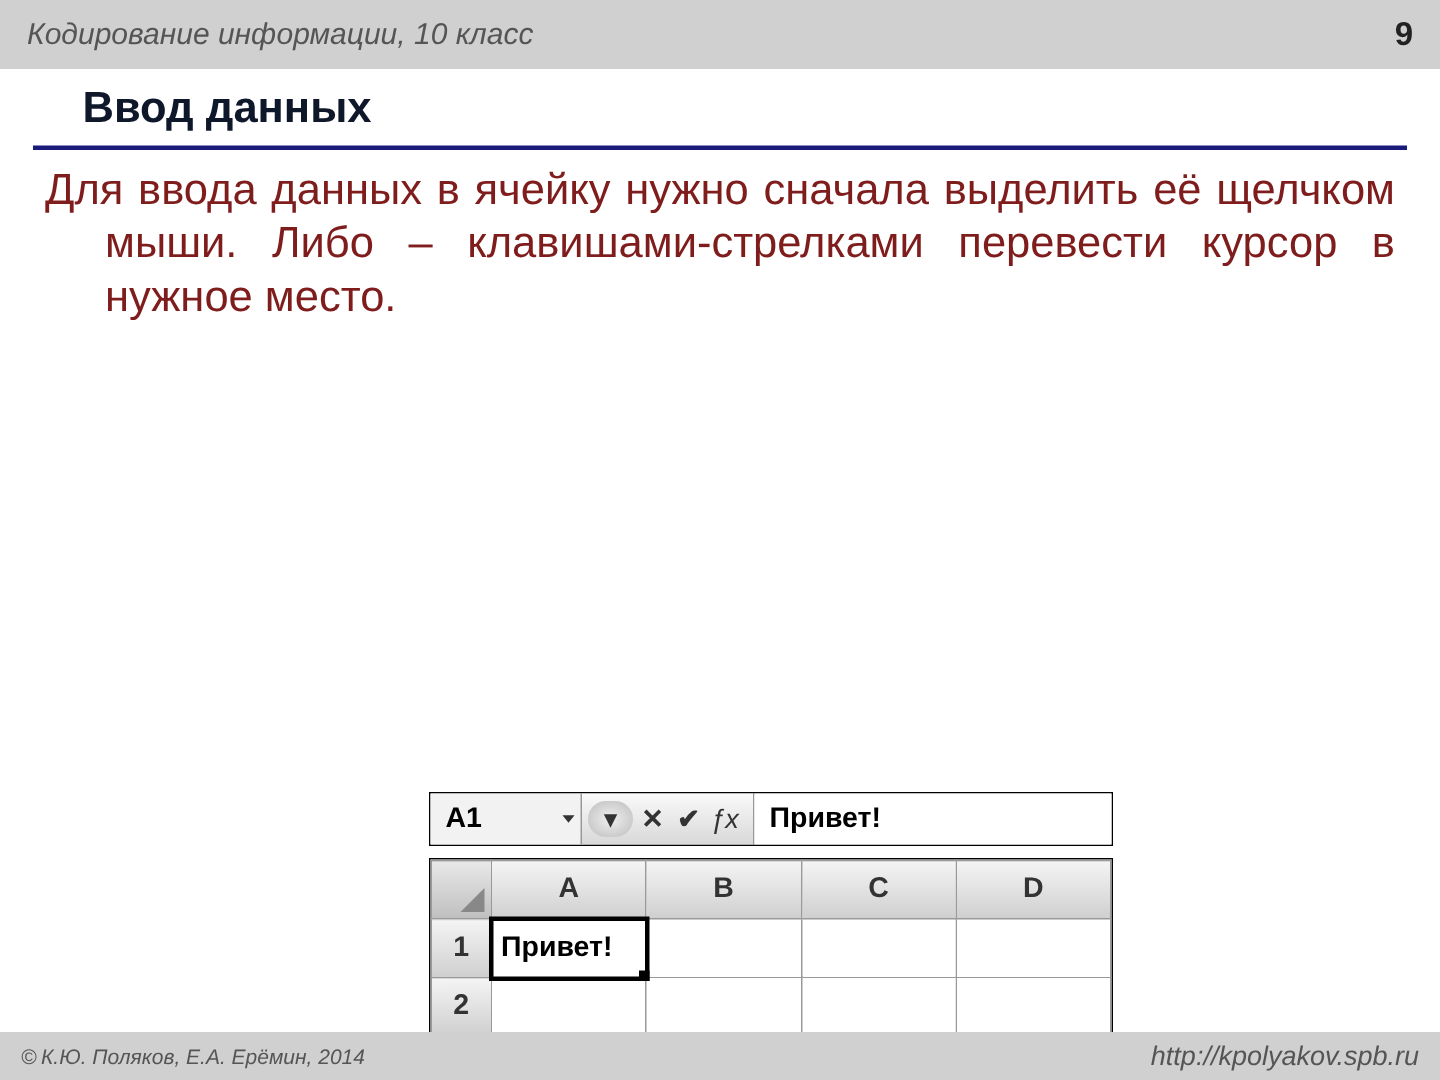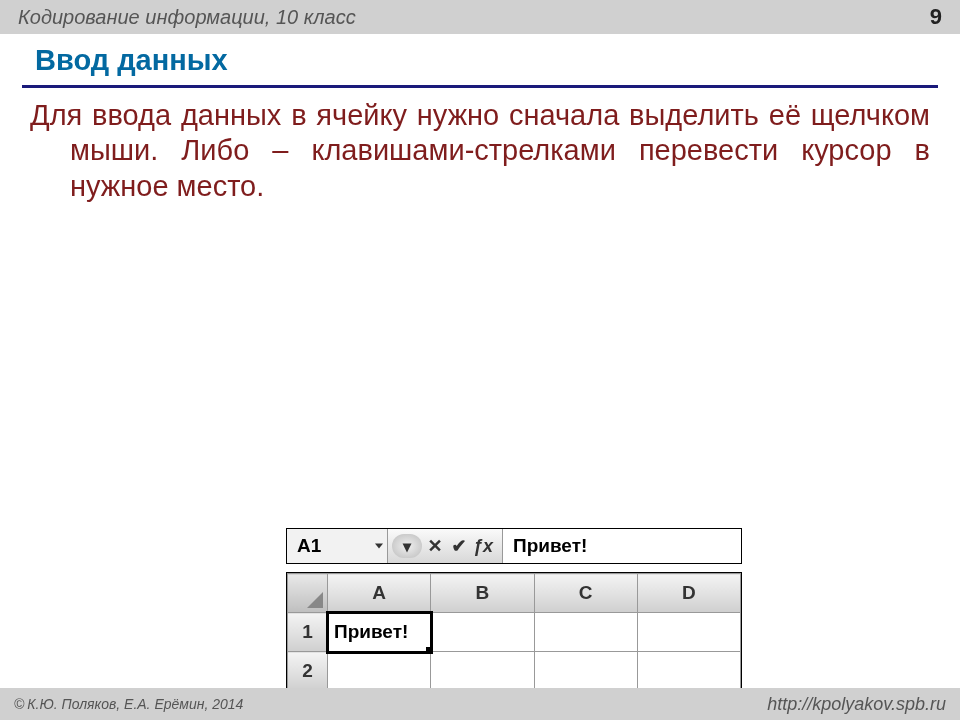--- a/index.html
+++ b/index.html
@@ -12,41 +12,42 @@
     background: #888;
   }
   .slide {
     position: relative;
     width: 960px;
     height: 720px;
     background: #fff;
     box-sizing: border-box;
   }
   .topbar {
-    height: 34px;
+    height: 46px;
     background: #d0d0d0;
     display: flex;
     align-items: center;
     justify-content: space-between;
     padding: 0 18px;
     font-style: italic;
     color: #555;
     font-size: 20px;
   }
   .pagenum {
     font-weight: bold;
     font-style: normal;
     color: #222;
     font-size: 22px;
   }
   .heading {
     padding: 10px 35px 4px 35px;
     font-size: 29px;
     font-weight: bold;
-    color: #0369a1;
+    color: #0f172a;
+    margin-left: 20px;
   }
   .rule {
     margin: 4px 22px 10px 22px;
     height: 3px;
     background: #1a1a7a;
   }
   .body {
     padding: 0 30px 0 30px;
     font-size: 29px;
     color: #7f1d1d;
@@ -125,21 +126,21 @@
   .btns span.icon {
     width: 22px;
     display: inline-flex;
     align-items: center;
     justify-content: center;
     color: #333;
     font-size: 18px;
   }
   .fx {
     font-style: italic;
-    font-weight: bold;
+    font-weight: normal;
     padding-right: 4px;
   }
   .formula-val {
     flex: 1;
     display: flex;
     align-items: center;
     padding-left: 10px;
     background: #fff;
   }
 

